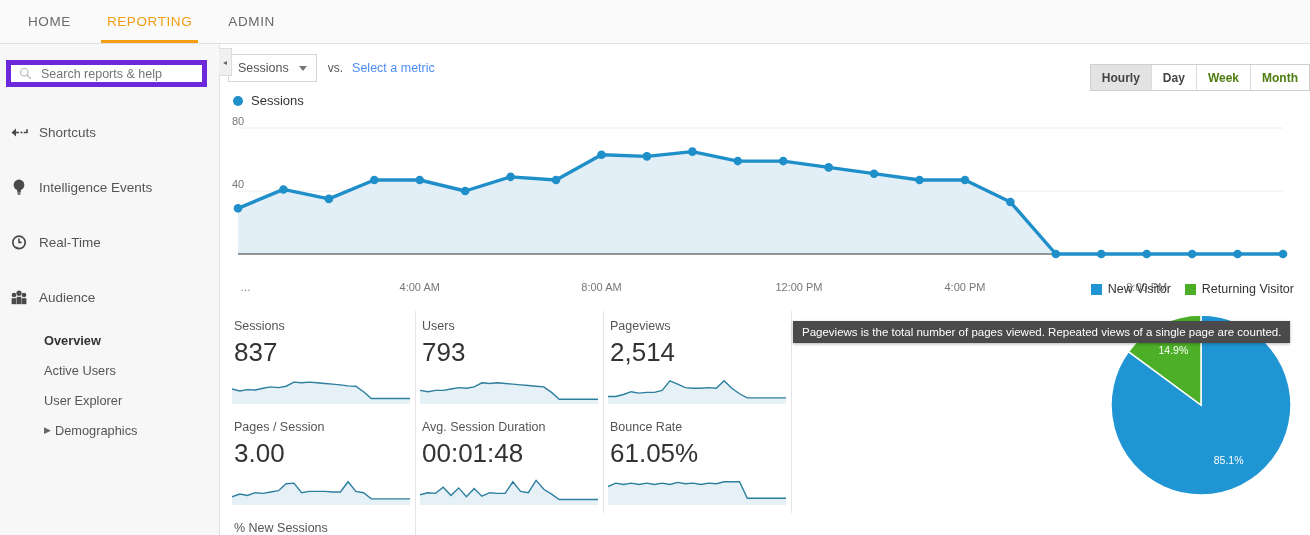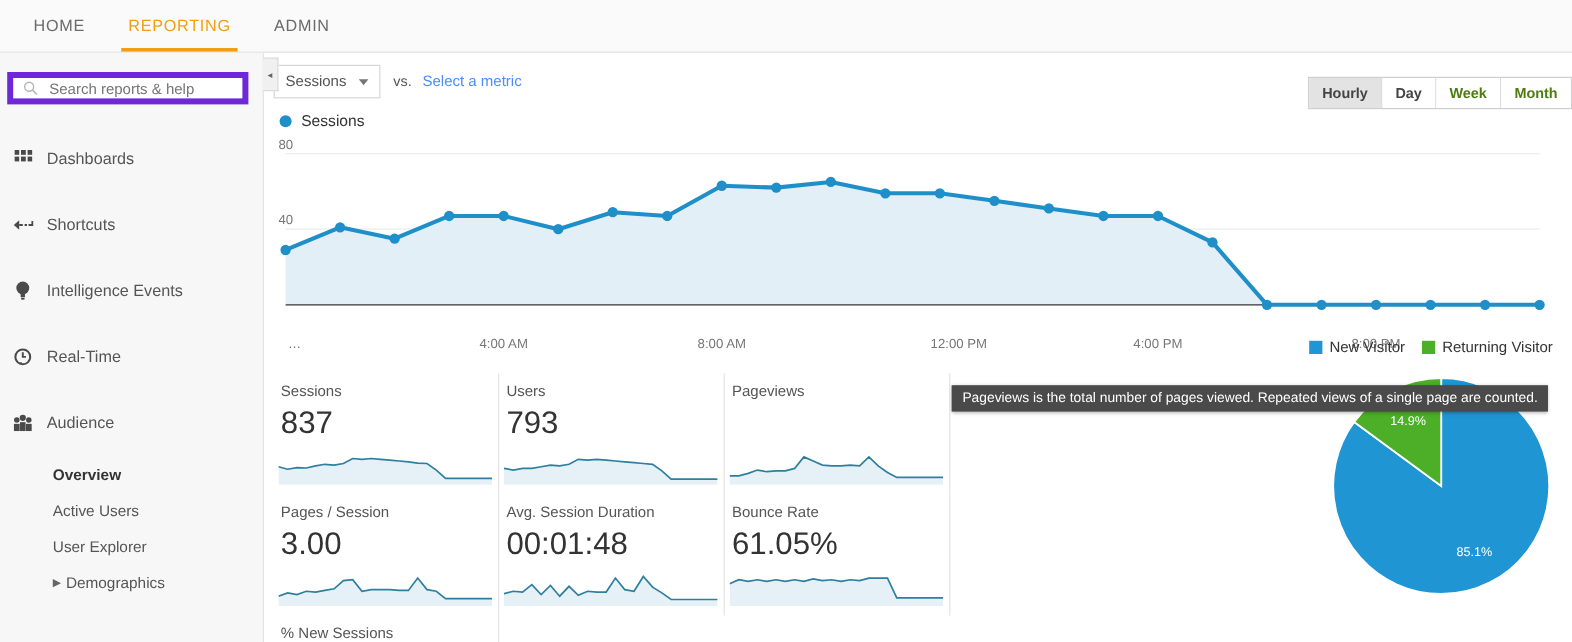--- a/index.html
+++ b/index.html
@@ -186,33 +186,20 @@
         <svg width="13" height="13" viewBox="0 0 16 16">
           <circle cx="6.5" cy="6.5" r="4.6" fill="none" stroke="#b5b5b5" stroke-width="1.4"></circle>
           <line x1="10" y1="10" x2="14.5" y2="14.5" stroke="#b5b5b5" stroke-width="1.6"></line>
         </svg>
         <input class="search-input" type="text" placeholder="Search reports &amp; help" style="">
       </div>
     </div>
 
     <div class="nav-list">
 
-      <div class="nav-row">
-        <span class="nav-ico">
-          <svg width="15" height="15" viewBox="0 0 15 15">
-            <rect x="0" y="0" width="4" height="4" fill="#4a4a4a"></rect>
-            <rect x="5.5" y="0" width="4" height="4" fill="#4a4a4a"></rect>
-            <rect x="11" y="0" width="4" height="4" fill="#4a4a4a"></rect>
-            <rect x="0" y="5.5" width="4" height="4" fill="#4a4a4a"></rect>
-            <rect x="5.5" y="5.5" width="4" height="4" fill="#4a4a4a"></rect>
-            <rect x="11" y="5.5" width="4" height="4" fill="#4a4a4a"></rect>
-          </svg>
-        </span>
-        <span class="nav-label">Dashboards</span>
-      </div>
 
       <div class="nav-row">
         <span class="nav-ico">
           <svg width="17" height="13" viewBox="0 0 17 13">
             <path d="M0.5 6.5 L5 2.5 L5 10.5 Z" fill="#4a4a4a"></path>
             <line x1="5" y1="6.5" x2="8" y2="6.5" stroke="#4a4a4a" stroke-width="1.6"></line>
             <line x1="9.5" y1="6.5" x2="11.5" y2="6.5" stroke="#4a4a4a" stroke-width="1.6"></line>
             <path d="M12.8 6.5 L16 6.5 L16 3.2" fill="none" stroke="#4a4a4a" stroke-width="1.6"></path>
           </svg>
         </span>
@@ -365,20 +352,21 @@
         <div class="card">
           <div class="card-title">Users</div>
           <div class="card-value">793</div>
           <svg width="178" height="30" class="spark">
             <path d="M0 16.34285714285714 L7.739130434782608 17.714285714285715 L15.478260869565217 16.34285714285714 L23.217391304347824 16.34285714285714 L30.956521739130434 14.971428571428572 L38.69565217391305 13.600000000000001 L46.43478260869565 14.285714285714286 L54.17391304347826 12.914285714285715 L61.91304347826087 8.799999999999997 L69.65217391304348 9.485714285714284 L77.3913043478261 8.799999999999997 L85.1304347826087 9.485714285714284 L92.8695652173913 10.17142857142857 L100.6086956521739 10.857142857142858 L108.34782608695652 11.542857142857144 L116.08695652173913 12.228571428571428 L123.82608695652173 12.914285714285715 L131.56521739130434 18.4 L139.30434782608697 25.257142857142856 L147.04347826086956 25.257142857142856 L154.7826086956522 25.257142857142856 L162.52173913043478 25.257142857142856 L170.2608695652174 25.257142857142856 L178 25.257142857142856 L178 30 L0 30 Z" fill="#e5f0f7"></path>
             <path d="M0 16.34285714285714 L7.739130434782608 17.714285714285715 L15.478260869565217 16.34285714285714 L23.217391304347824 16.34285714285714 L30.956521739130434 14.971428571428572 L38.69565217391305 13.600000000000001 L46.43478260869565 14.285714285714286 L54.17391304347826 12.914285714285715 L61.91304347826087 8.799999999999997 L69.65217391304348 9.485714285714284 L77.3913043478261 8.799999999999997 L85.1304347826087 9.485714285714284 L92.8695652173913 10.17142857142857 L100.6086956521739 10.857142857142858 L108.34782608695652 11.542857142857144 L116.08695652173913 12.228571428571428 L123.82608695652173 12.914285714285715 L131.56521739130434 18.4 L139.30434782608697 25.257142857142856 L147.04347826086956 25.257142857142856 L154.7826086956522 25.257142857142856 L162.52173913043478 25.257142857142856 L170.2608695652174 25.257142857142856 L178 25.257142857142856" fill="none" stroke="#2e7f9e" stroke-width="1.4"></path>
           </svg>
         </div>
         <div class="card">
           <div class="card-title">Pageviews</div>
+          <div class="card-value">2,514</div>
           <svg width="178" height="30" class="spark">
             <path d="M0 22.514285714285712 L7.739130434782608 22.514285714285712 L15.478260869565217 20.457142857142856 L23.217391304347824 17.714285714285715 L30.956521739130434 19.085714285714285 L38.69565217391305 18.4 L46.43478260869565 18.4 L54.17391304347826 16.34285714285714 L61.91304347826087 6.742857142857144 L69.65217391304348 10.17142857142857 L77.3913043478261 13.600000000000001 L85.1304347826087 14.285714285714286 L92.8695652173913 14.285714285714286 L100.6086956521739 13.600000000000001 L108.34782608695652 14.285714285714286 L116.08695652173913 6.742857142857144 L123.82608695652173 14.285714285714286 L131.56521739130434 19.771428571428572 L139.30434782608697 23.885714285714286 L147.04347826086956 23.885714285714286 L154.7826086956522 23.885714285714286 L162.52173913043478 23.885714285714286 L170.2608695652174 23.885714285714286 L178 23.885714285714286 L178 30 L0 30 Z" fill="#e5f0f7"></path>
             <path d="M0 22.514285714285712 L7.739130434782608 22.514285714285712 L15.478260869565217 20.457142857142856 L23.217391304347824 17.714285714285715 L30.956521739130434 19.085714285714285 L38.69565217391305 18.4 L46.43478260869565 18.4 L54.17391304347826 16.34285714285714 L61.91304347826087 6.742857142857144 L69.65217391304348 10.17142857142857 L77.3913043478261 13.600000000000001 L85.1304347826087 14.285714285714286 L92.8695652173913 14.285714285714286 L100.6086956521739 13.600000000000001 L108.34782608695652 14.285714285714286 L116.08695652173913 6.742857142857144 L123.82608695652173 14.285714285714286 L131.56521739130434 19.771428571428572 L139.30434782608697 23.885714285714286 L147.04347826086956 23.885714285714286 L154.7826086956522 23.885714285714286 L162.52173913043478 23.885714285714286 L170.2608695652174 23.885714285714286 L178 23.885714285714286" fill="none" stroke="#2e7f9e" stroke-width="1.4"></path>
           </svg>
         </div>
         <div class="card">
           <div class="card-title">Pages / Session</div>
           <div class="card-value">3.00</div>
           <svg width="178" height="30" class="spark">
             <path d="M0 21.82857142857143 L7.739130434782608 19.085714285714285 L15.478260869565217 20.457142857142856 L23.217391304347824 17.714285714285715 L30.956521739130434 18.4 L38.69565217391305 17.02857142857143 L46.43478260869565 15.657142857142858 L54.17391304347826 8.799999999999997 L61.91304347826087 8.114285714285714 L69.65217391304348 17.714285714285715 L77.3913043478261 16.34285714285714 L85.1304347826087 16.34285714285714 L92.8695652173913 16.34285714285714 L100.6086956521739 17.02857142857143 L108.34782608695652 17.02857142857143 L116.08695652173913 6.742857142857144 L123.82608695652173 16.34285714285714 L131.56521739130434 17.714285714285715 L139.30434782608697 23.885714285714286 L147.04347826086956 23.885714285714286 L154.7826086956522 23.885714285714286 L162.52173913043478 23.885714285714286 L170.2608695652174 23.885714285714286 L178 23.885714285714286 L178 30 L0 30 Z" fill="#e5f0f7"></path>

